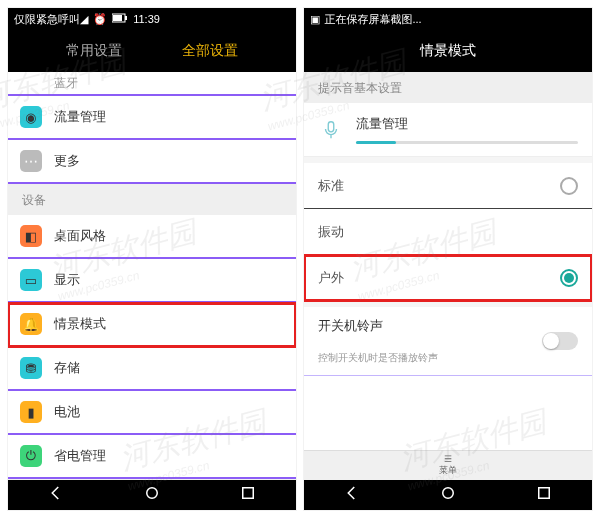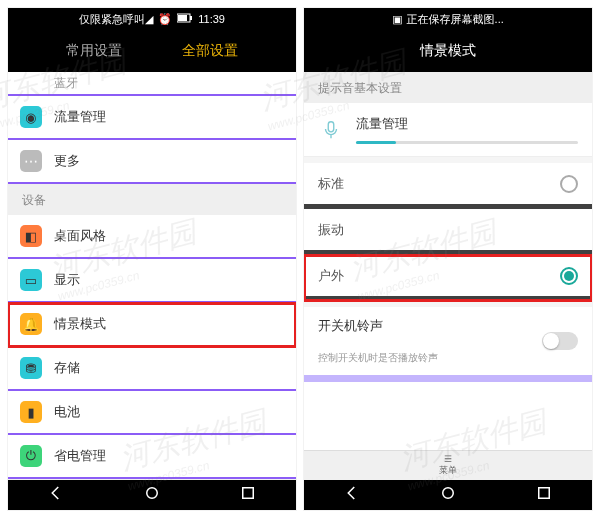--- a/index.html
+++ b/index.html
@@ -3,44 +3,44 @@
 <meta charset="utf-8">
 <style>
   * { margin: 0; padding: 0; box-sizing: border-box; font-family: "Microsoft YaHei", Arial, sans-serif; }
   body { background: #fff; width: 600px; height: 520px; position: relative; overflow: hidden; }
   .watermark { position: absolute; color: rgba(128,128,128,0.12); font-size: 30px; pointer-events: none; z-index: 100; transform: rotate(-15deg); font-style: italic; }
   .wm1 { top: 60px; left: -20px; } .wm2 { top: 60px; left: 260px; }
   .wm3 { top: 230px; left: 50px; } .wm4 { top: 230px; left: 350px; }
   .wm5 { top: 420px; left: 120px; } .wm6 { top: 420px; left: 400px; }
   .container { display: flex; padding: 8px; gap: 8px; }
   .phone { width: 288px; height: 502px; background: #fff; position: relative; overflow: hidden; box-shadow: 0 0 0 1px rgba(0,0,0,0.05); }
-  .statusbar { height: 22px; background: #000; color: #fff; display: flex; align-items: center; justify-content: center; padding: 8px 6px; font-size: 11px; }
+  .statusbar { height: 22px; background: #000; color: #fff; display: flex; align-items: center; justify-content: flex-start; padding: 8px 6px; font-size: 11px; }
   .statusbar .left { display:flex; align-items:center; gap:4px; }
   .status-icons { display: flex; gap: 5px; align-items: center; }
   .titlebar { height: 42px; background: #000; color: #fff; display: flex; align-items: center; justify-content: center; font-size: 14px; position: relative; }
   .tabs { display: flex; gap: 60px; }
   .tab { font-size: 14px; color: #aaa; }
   .tab.active { color: #eab308; }
   .content { height: 408px; background: #f5f5f5; overflow: hidden; }
   .section-header { padding: 8px 14px 6px; font-size: 12px; color: #888; background: #efefef; }
   .item { display: flex; align-items: center; height: 44px; background: #fff; padding: 0 12px; border-bottom: 2px solid #8b5cf6; font-size: 13px; color: #333; }
   .item .icon { width: 22px; height: 22px; border-radius: 5px; margin-right: 12px; display:flex; align-items:center; justify-content:center; }
   .item.highlight { outline: 3px solid #e62020; outline-offset: -2px; }
   .vol-item { display: flex; align-items: center; height: 54px; padding: 0 14px; background: #fff; border-bottom: 1px solid #eee; }
   .vol-item .vicon { width: 26px; height: 26px; margin-right: 12px; display:flex; align-items:center; justify-content:center; }
   .vol-body { flex:1; }
   .vol-label { font-size: 13px; color: #333; }
   .vol-track { height: 3px; background: #ddd; border-radius: 2px; margin-top: 8px; position: relative; }
   .vol-fill { height: 3px; background: #2fb8c4; border-radius: 2px; }
-  .mode-item { display: flex; align-items: center; height: 46px; padding: 0 14px; background: #fff; border-bottom: 5px solid #404040; font-size: 13px; color: #555; gap: 36px; }
+  .mode-item { display: flex; align-items: center; height: 46px; padding: 0 14px; background: #fff; border-bottom: 1px solid #404040; font-size: 13px; color: #555; gap: 36px; }
   .mode-item .radio { margin-left: auto; width: 18px; height: 18px; border: 2px solid #aaa; border-radius: 50%; }
   .mode-item .radio.checked { border-color: #1aa89a; display:flex; align-items:center; justify-content:center; }
   .mode-item .radio.checked::after { content:""; width:10px; height:10px; background:#1aa89a; border-radius:50%; }
   .mode-item.highlight { outline: 3px solid #e62020; outline-offset: -2px; }
-  .toggle-item { background:#fff; padding: 10px 14px; border-bottom:7px solid #c4b5fd; display:flex; align-items:center; }
+  .toggle-item { background:#fff; padding: 10px 14px; border-bottom:1px solid #c4b5fd; display:flex; align-items:center; }
   .toggle-body { flex:1; }
   .toggle-title { font-size: 13px; color:#333; }
   .toggle-sub { font-size: 10px; color:#999; margin-top:16px; }
   .switch { width: 36px; height: 18px; background: #ddd; border-radius: 9px; position: relative; }
   .switch::after { content:""; position:absolute; width:16px; height:16px; background:#fff; border-radius:50%; top:1px; left:1px; box-shadow:0 1px 2px rgba(0,0,0,0.3); }
   .bottom-menu { position:absolute; bottom:30px; left:0; right:0; height:30px; background:#f0f0f0; display:flex; flex-direction:column; align-items:center; justify-content:center; font-size:9px; color:#666; border-top:1px solid #ddd; }
   .navbar { position: absolute; bottom: 0; left: 0; right: 0; height: 30px; background: #000; display: flex; justify-content: space-around; align-items: center; }
   .navbtn svg { width: 18px; height: 18px; }
 </style>
 </head>

